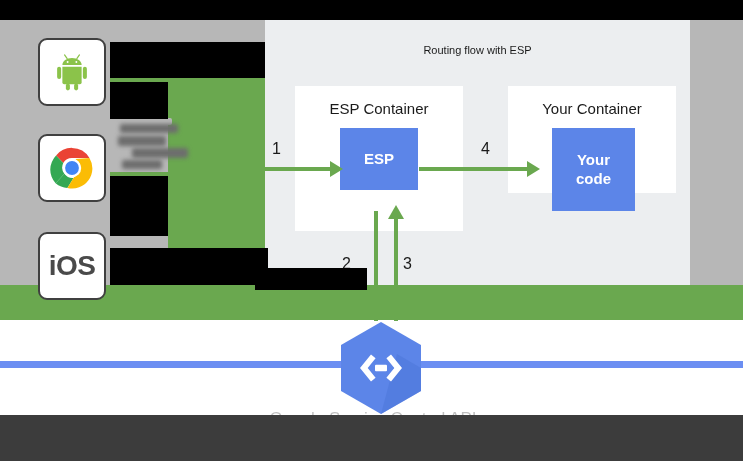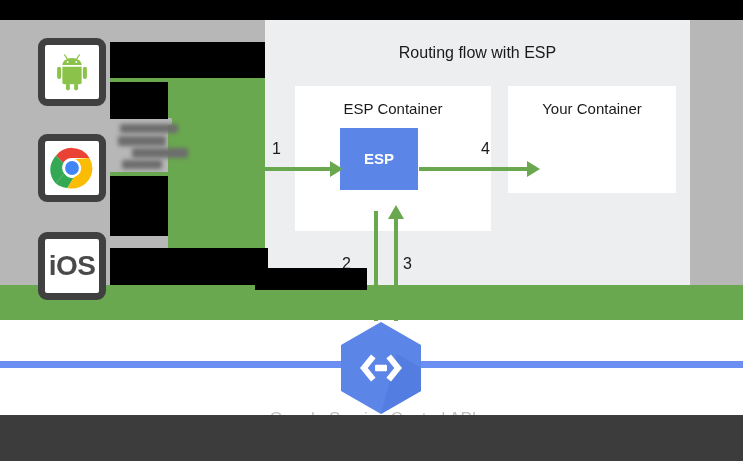--- a/index.html
+++ b/index.html
@@ -33,24 +33,24 @@
   .blurtext{position:absolute;background:#6d6d6d;filter:blur(2.2px);border-radius:2px;}
   #blur-a{left:120px;top:124px;width:58px;height:9px;}
   #blur-b{left:118px;top:136px;width:48px;height:10px;}
   #blur-c{left:132px;top:148px;width:56px;height:10px;}
   #blur-d{left:122px;top:160px;width:40px;height:9px;}
   #blur-gray-bar{left:110px;top:118px;width:62px;height:7px;background:#b7b7b7;filter:none;}
 
   
   #diagram-panel{position:absolute;left:265px;top:20px;width:425px;height:265px;background:#eceef0;}
   #diagram-title{position:absolute;left:0;top:24px;width:425px;text-align:center;
-    font-size:16px;color:#1a1a1a;}
+    font-size:11px;color:#1a1a1a;}
 
   .sub-container{position:absolute;background:#ffffff;}
-  #esp-container{left:295px;top:86px;width:168px;height:145px;padding-left:28px;}
+  #esp-container{left:295px;top:86px;width:168px;height:145px;}
   #your-container{left:508px;top:86px;width:168px;height:107px;}
   .sub-title{position:absolute;top:14px;left:0;width:100%;text-align:center;
     font-size:15px;color:#1a1a1a;}
 
   .blue-box{position:absolute;background:#5c85e8;display:flex;align-items:center;
     justify-content:center;text-align:center;color:#fff;font-weight:bold;font-size:15px;
     line-height:1.25;}
   #esp-box{left:340px;top:128px;width:78px;height:62px;}
   #your-code-box{left:552px;top:128px;width:83px;height:83px;}
 
@@ -69,21 +69,21 @@
     border-left:8px solid transparent;border-right:8px solid transparent;}
 
   .arrow-label{position:absolute;font-size:16px;color:#1a1a1a;}
   #label-1{left:272px;top:140px;}
   #label-4{left:481px;top:140px;}
   #label-2{left:342px;top:255px;}
   #label-3{left:403px;top:255px;}
 
   
   .icon-card{position:absolute;width:68px;height:68px;background:#fff;
-    border:7px solid #404040;border-radius:9px;box-sizing:border-box;
+    border:2px solid #404040;border-radius:9px;box-sizing:border-box;
     display:flex;align-items:center;justify-content:center;}
   #card-android{left:38px;top:38px;}
   #card-chrome{left:38px;top:134px;}
   #card-ios{left:38px;top:232px;}
   #ios-label{font-size:28px;font-weight:bold;color:#4a4a4a;letter-spacing:-0.5px;}
 
   
   #hex-wrap{position:absolute;left:337px;top:320px;width:88px;height:96px;}
   #hex-caption{position:absolute;left:243px;top:408px;width:260px;text-align:center;
     font-size:17px;color:#2b2b2b;line-height:1.25;opacity:.30;}
@@ -153,20 +153,26 @@
   <div class="sub-container" id="esp-container">
     <div class="sub-title">ESP Container</div>
   </div>
   <div class="sub-container" id="your-container">
     <div class="sub-title">Your Container</div>
   </div>
 
   <div class="blue-box" id="esp-box">
     <span>ESP</span>
   </div>
+  <div class="blue-box" id="your-code-box">
+    <span>
+      <span>Your</span><br>
+      <span>code</span>
+    </span>
+  </div>
 
   <div class="arrow-line" id="arrow1-line"></div>
   <div class="arrow-head" id="arrow1-head"></div>
   <div class="arrow-line" id="arrow4-line"></div>
   <div class="arrow-head" id="arrow4-head"></div>
   <div class="arrow-line" id="arrow2-line"></div>
   <div class="arrow-line" id="arrow3-line"></div>
   <div class="arrow-head" id="arrow3-head"></div>
 
   <div class="arrow-label" id="label-1">1</div>

